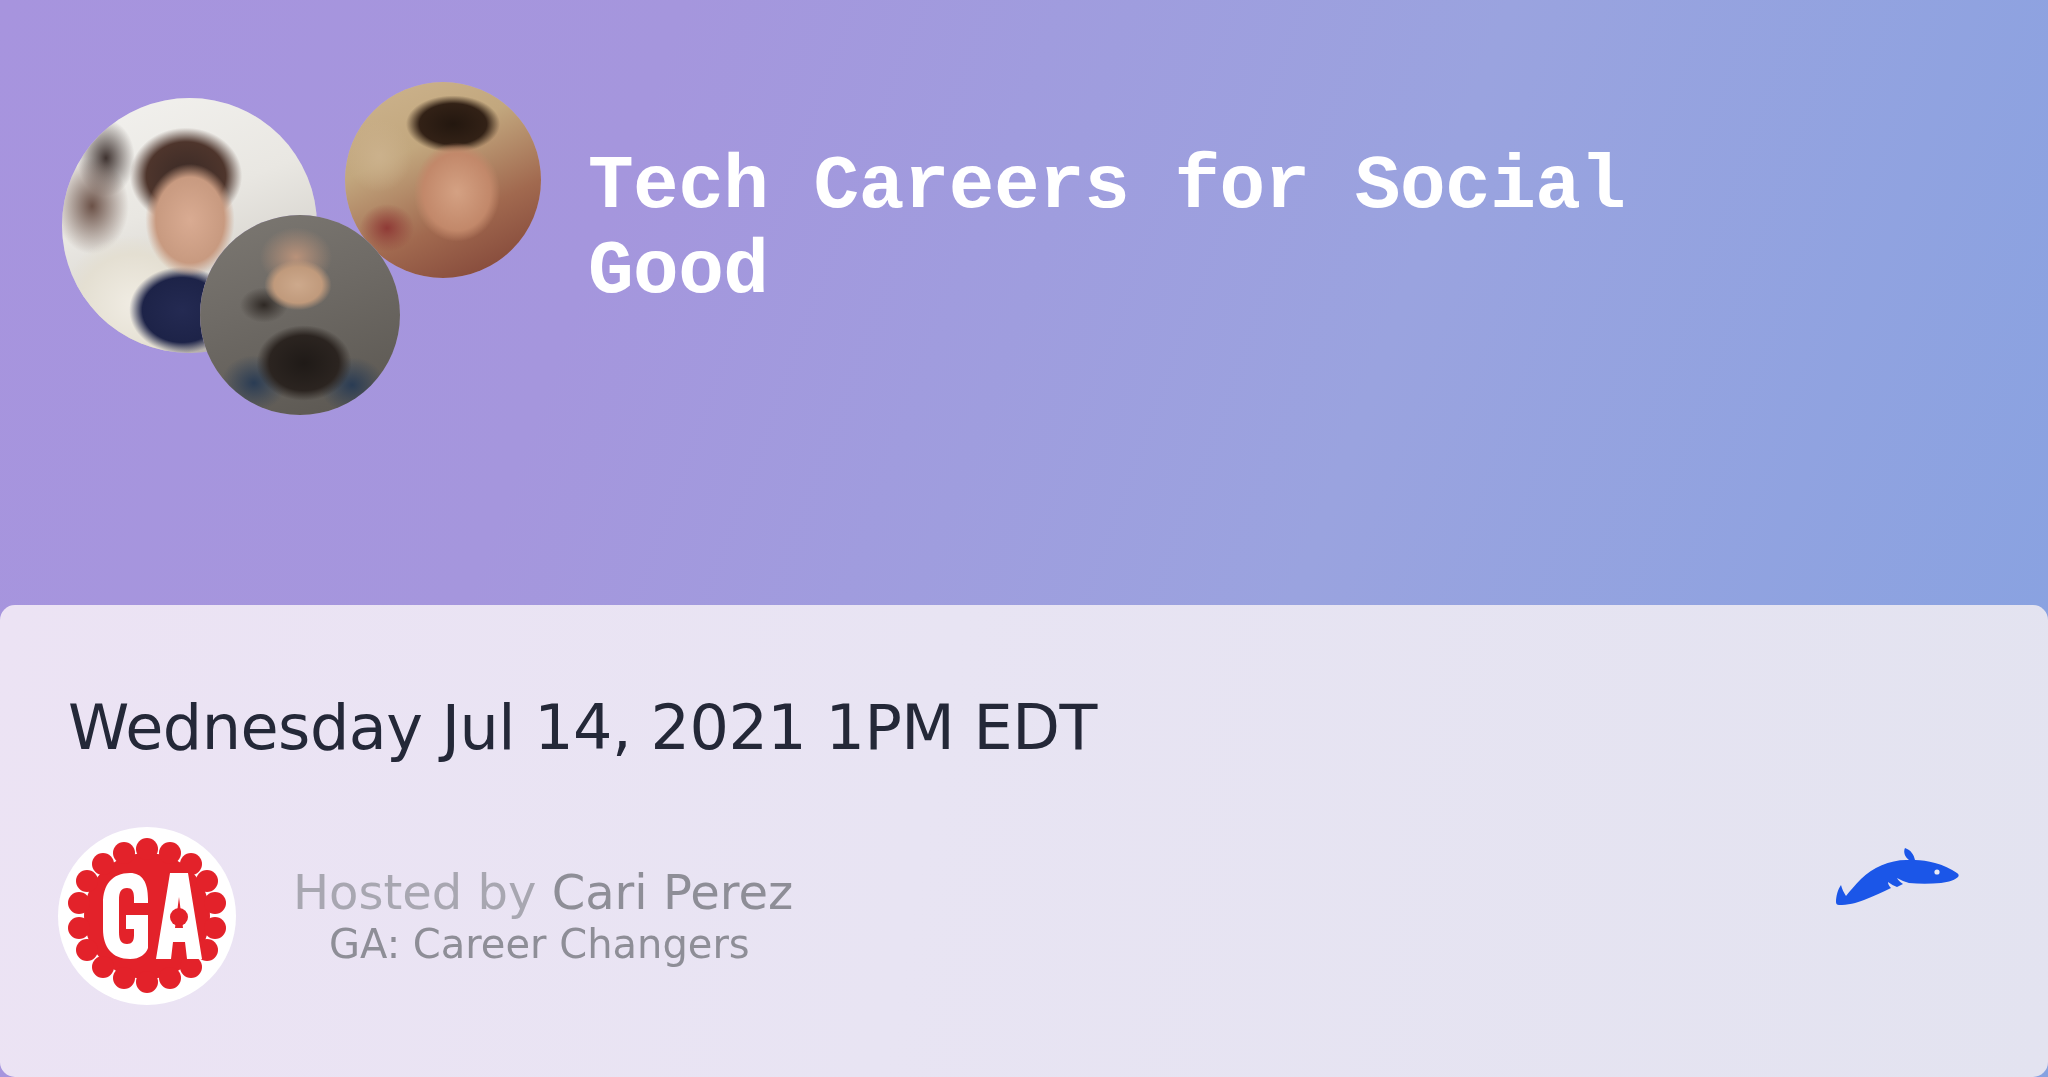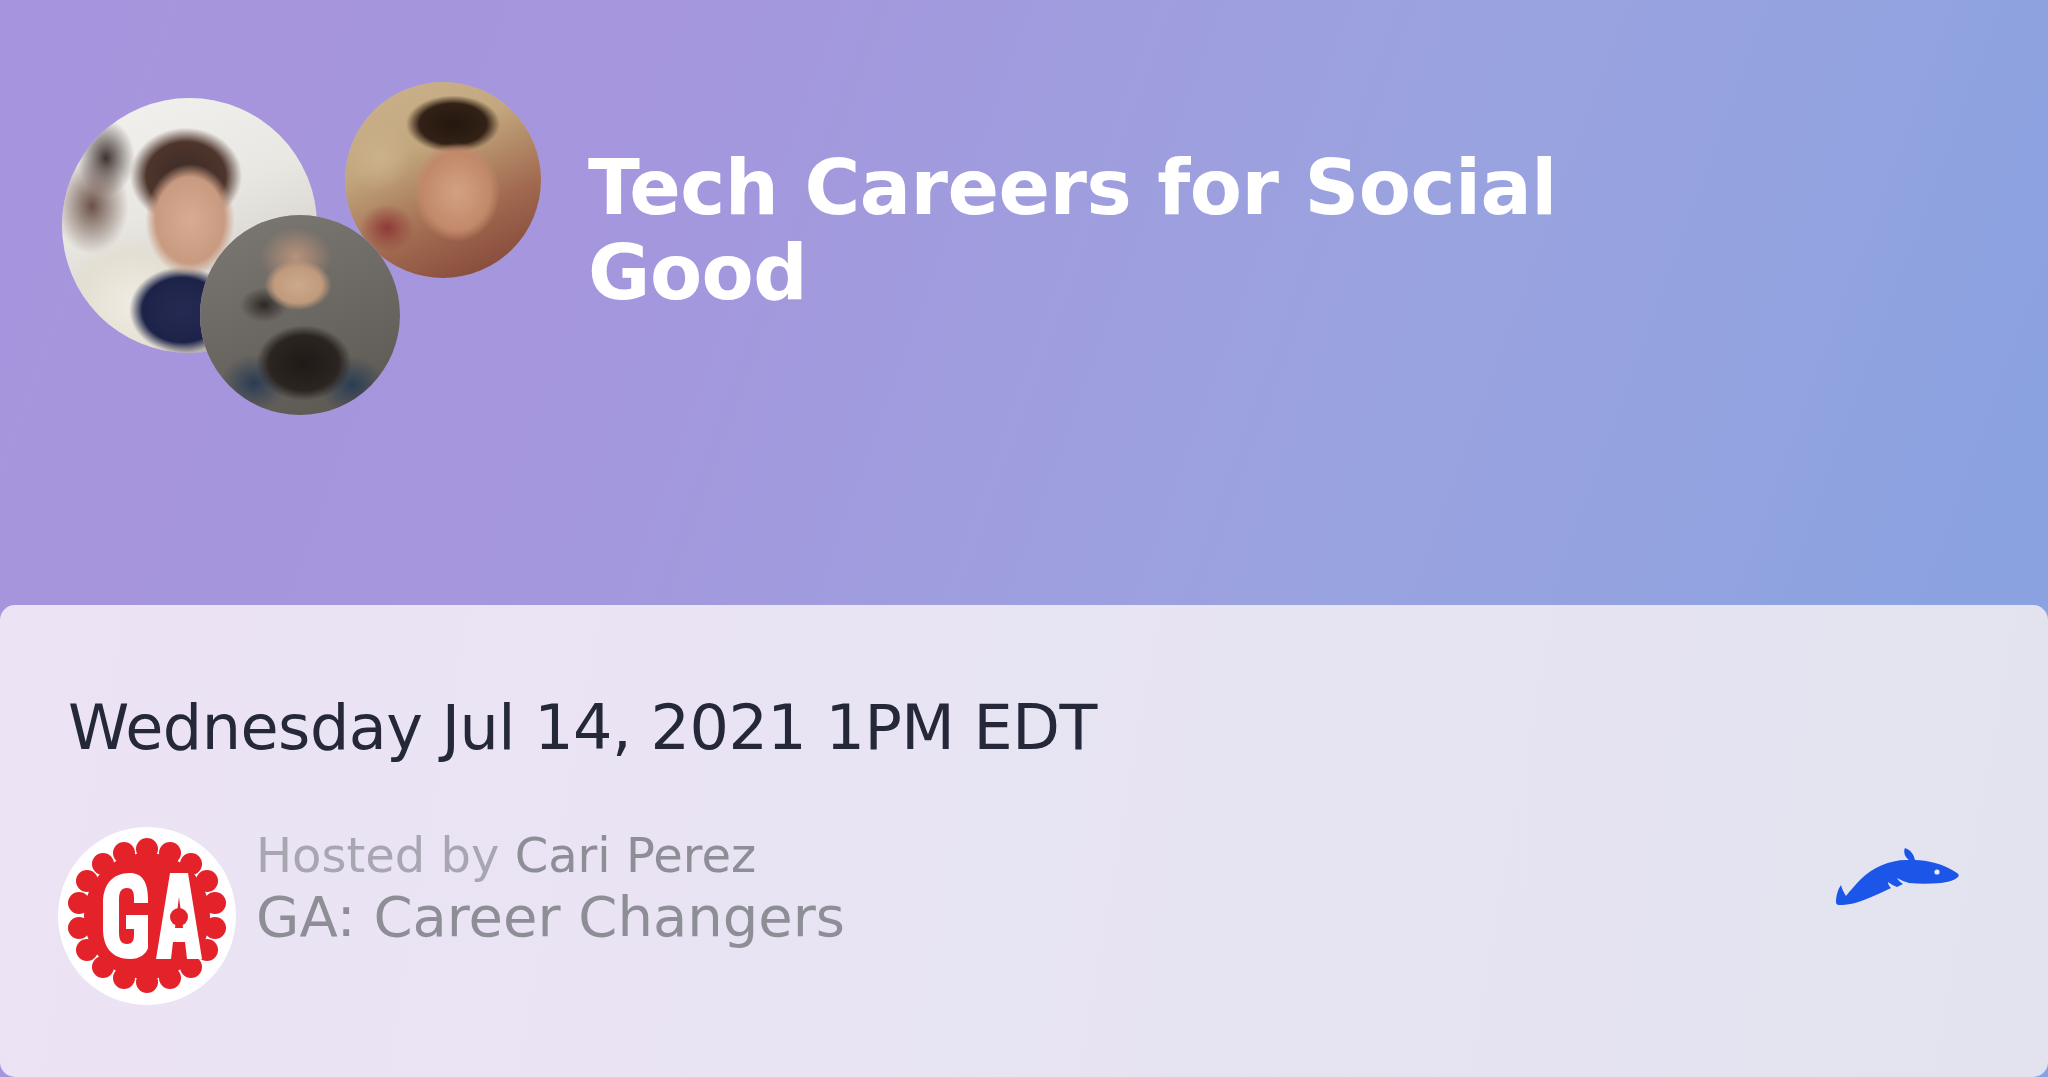--- a/index.html
+++ b/index.html
@@ -11,21 +11,21 @@
   }
   #banner {
     position:relative;
     width:2048px; height:1077px;
     background:linear-gradient(110deg, #a794de 0%, #a596dd 28%, #9aa3df 62%, #86a2e1 100%);
     overflow:hidden;
   }
 
   
   #hero {
-    position:absolute; left:0; top:0; width:1744px; height:610px;
+    position:absolute; left:0; top:0; width:1744px; height:610px;font-family:Liberation Mono, monospace;
   }
 
   .avatar {
     position:absolute;
     border-radius:50%;
     overflow:hidden;
     background:#b9a7dd;
   }
   .avatar .photo { position:absolute; inset:0; }
 
@@ -96,36 +96,37 @@
     font-size:62px;
     font-weight:normal;
     letter-spacing:-0.5px;
     white-space:nowrap;
   }
 
   #host-block {
     position:absolute;
     left:58px; top:222px;
     display:flex;
-    gap:20px;
+    align-items:center;
+    gap:57px;
   }
 
   
   #ga-logo {
     width:178px; height:178px;
     border-radius:50%;
     background:#ffffff;
     position:relative;
     flex:0 0 auto;
   }
   #ga-logo svg { position:absolute; left:0; top:0; }
 
   #host-text { line-height:1.18; }
   #host-line-1 { font-size:48px; white-space:nowrap; }
-  #host-line-2 { font-size:56px; white-space:nowrap; color:#8e8e97; }
+  #host-line-2 { font-size:40px; white-space:nowrap; color:#8e8e97;margin-left:36px; }
   .host-muted { color:#a8a7b1; }
   .host-name  { color:#8e8e97; }
 
   
   #upstream-logo {
     position:absolute;
     right:46px; top:240px;
     width:210px;
     text-align:center;
   }

